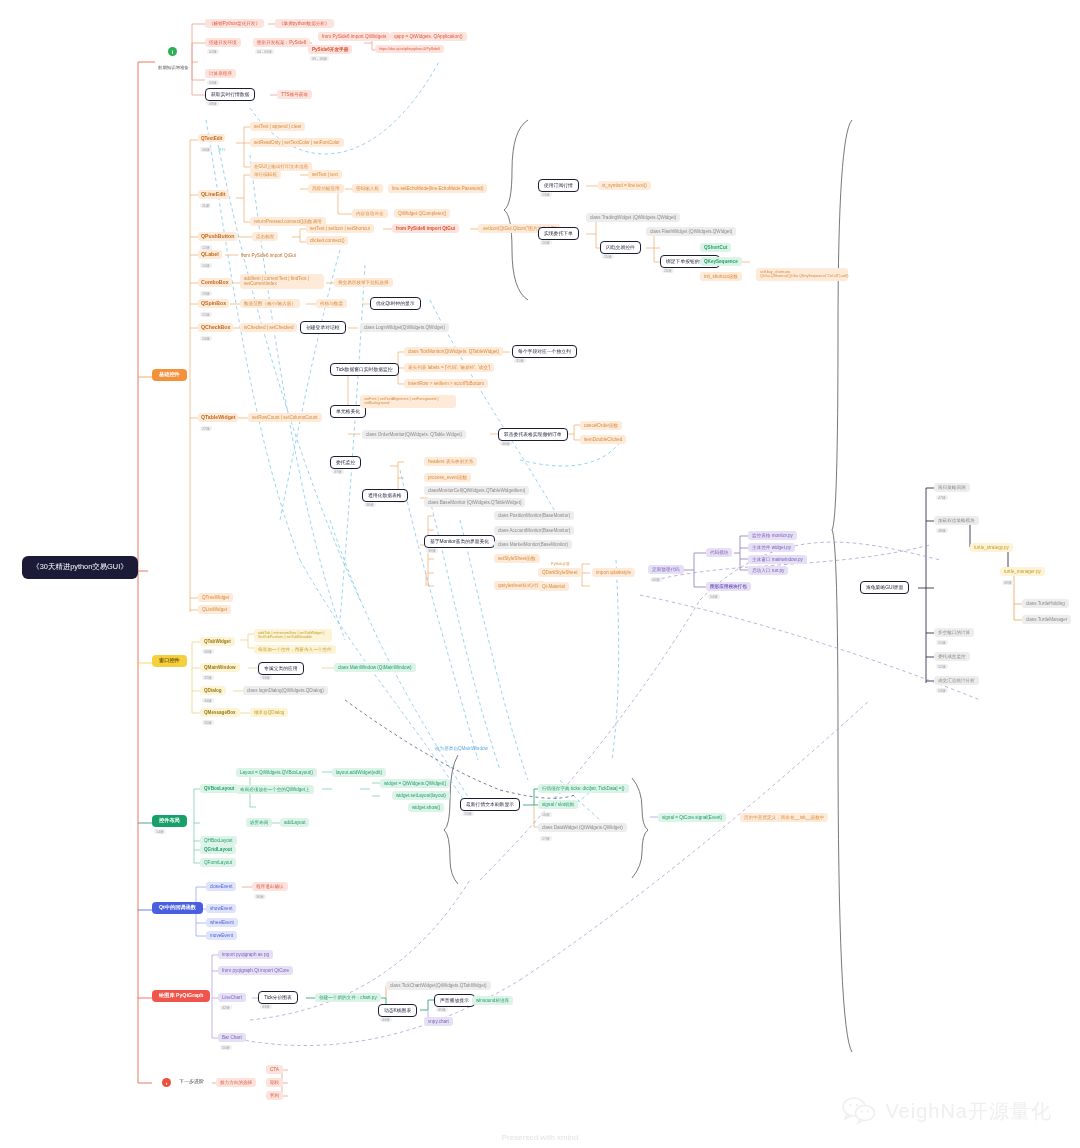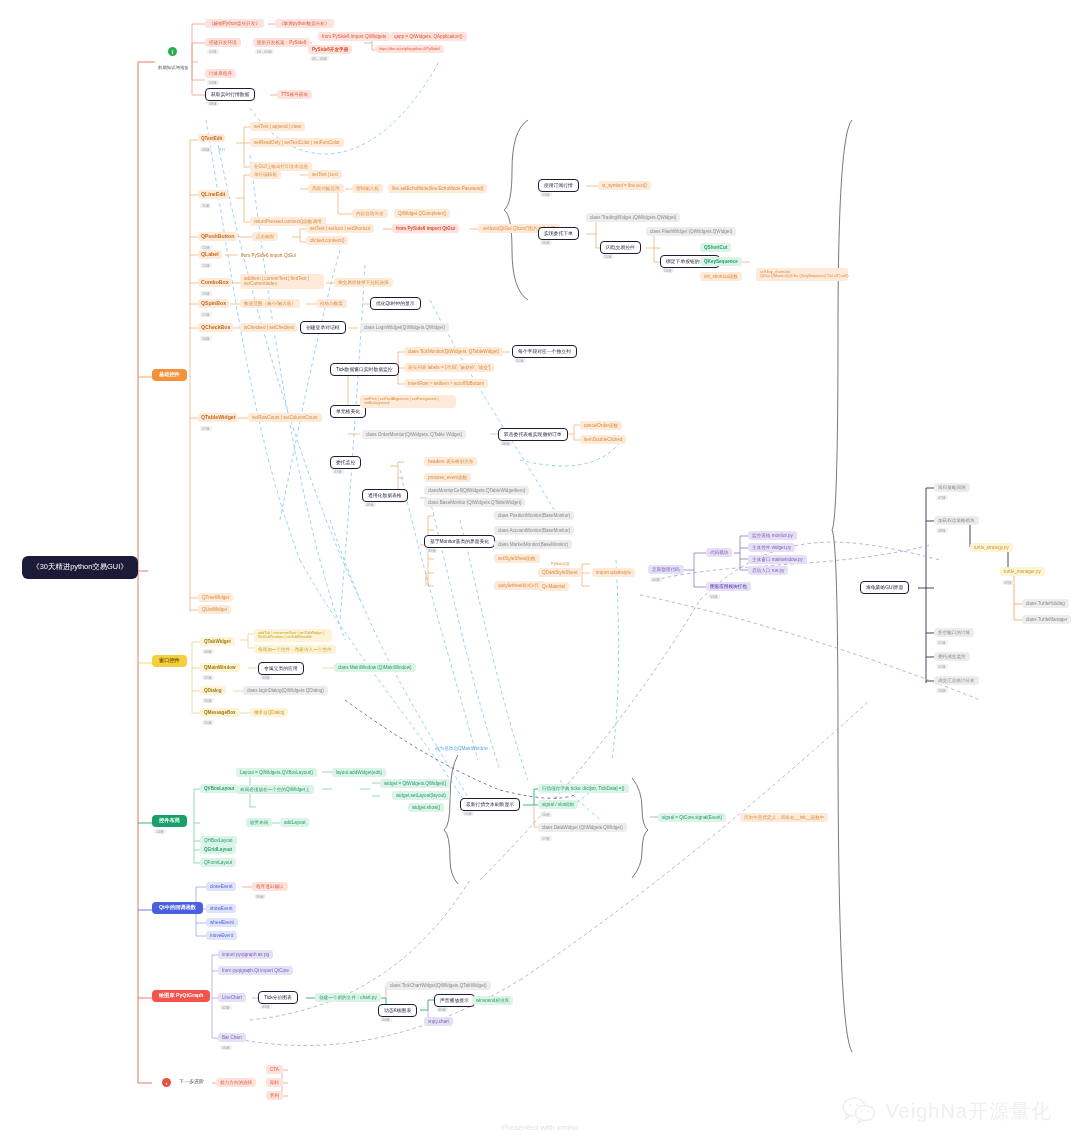--- a/index.html
+++ b/index.html
@@ -31,21 +31,21 @@
   .badge{position:absolute;font-size:3.6px;color:#9aa0a6;background:#f1f1f1;
          border-radius:2px;padding:0.5px 2px;white-space:nowrap;}
   .marker{position:absolute;width:9px;height:9px;border-radius:50%;
           display:flex;align-items:center;justify-content:center;
           font-size:6px;color:#fff;font-weight:bold;}
   .m-green{background:#2eae52;}
   .m-red{background:#e9503d;}
   .wm{position:absolute;right:28px;bottom:22px;display:flex;align-items:center;
       gap:6px;color:#efefef;font-size:20px;letter-spacing:1px;}
   .wm svg{display:block;}
-  .credit{position:absolute;left:50%;transform:translateX(-50%);bottom:16px;
+  .credit{position:absolute;left:50%;transform:translateX(-50%);bottom:6px;
           color:#e3e3e3;font-size:8px;margin-top:12px;}
 </style>
 </head>
 <body>
 
 <div id="canvas">
 
   <svg class="links" viewBox="0 0 1080 1148">
     <g fill="none" stroke-width="0.8">
 

